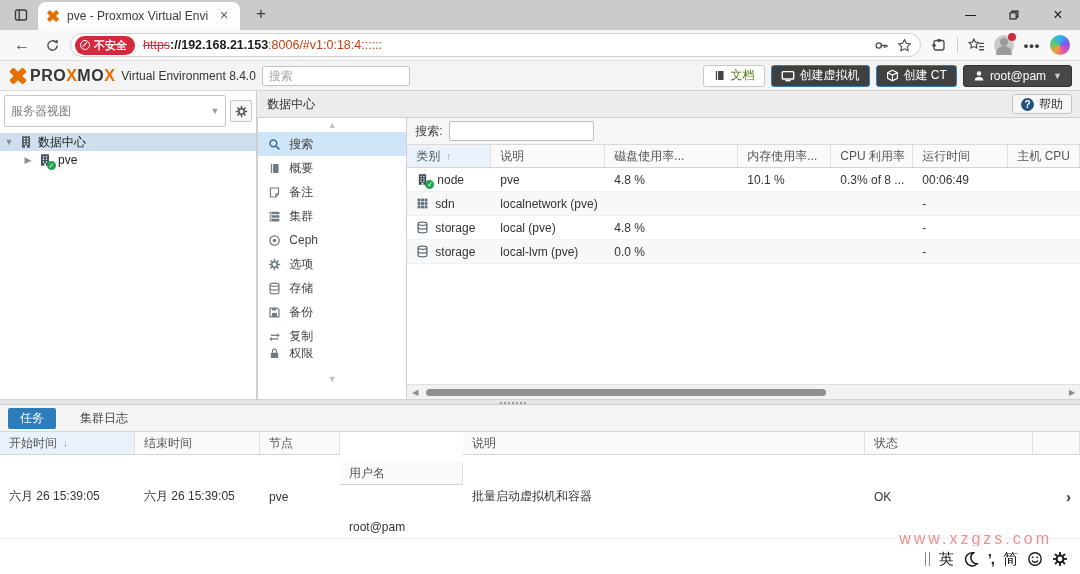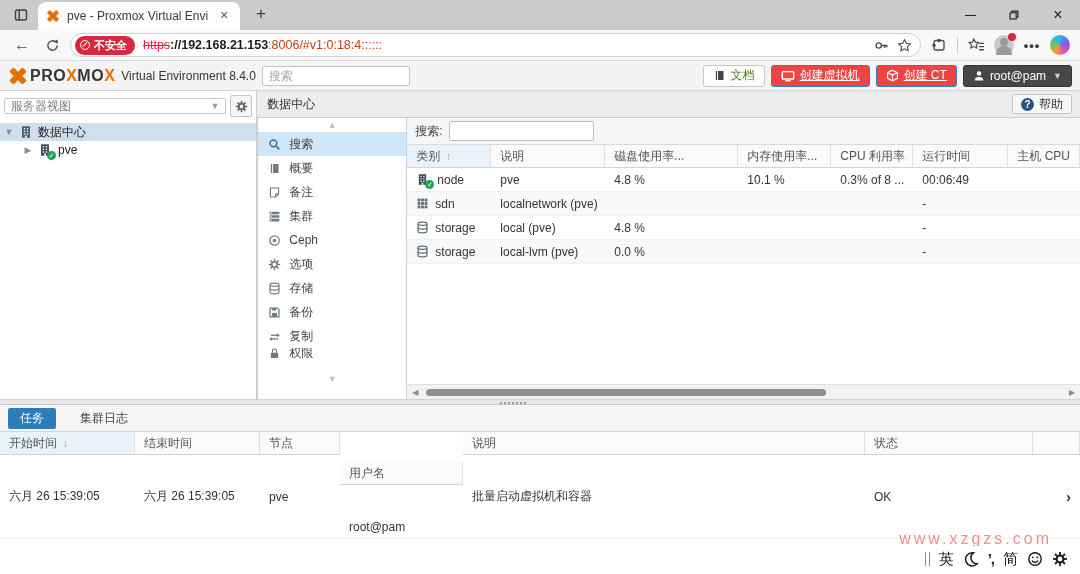--- a/index.html
+++ b/index.html
@@ -45,29 +45,29 @@
   .pveheader { height:30px; background:#f4f4f4; border-bottom:1px solid #d5d5d5; display:flex; align-items:center; padding:0 8px; gap:6px; flex:0 0 auto; }
   .brand { display:flex; align-items:center; gap:2px; }
   .brand-word { font-size:16px; font-weight:bold; letter-spacing:0.5px; color:#363636; }
   .brand-x { color:#e66f00; }
   .brand-sub { font-size:12px; color:#333; margin-left:4px; }
   .hdr-search { width:148px; height:20px; border:1px solid #c3c3c3; border-radius:2px; font-size:12px; padding:0 6px; color:#333; background:#fff; font-family:inherit; }
   .hdr-search::placeholder { color:#a8a8a8; }
   .hdr-right { margin-left:auto; display:flex; align-items:center; gap:6px; }
   .hbtn { display:flex; align-items:center; gap:5px; height:22px; padding:0 9px; border-radius:3px; font-size:12px; border:1px solid transparent; }
   .hbtn-light { background:#fff; border-color:#c8c8c8; color:#4d7c0f; }
-  .hbtn-blue { background:#ef4444; border-color:#2f7fba; color:#fff;text-decoration:underline; }
+  .hbtn-blue { background:#404040; border-color:#2f7fba; color:#fff; }
   .hbtn-dark { background:#474747; border-color:#333; color:#fff; }
   .caret-down { font-size:9px; margin-left:2px; color:#cfcfcf; }
 
   
   .main { height:308px; display:flex; background:#ececec; flex:0 0 auto; }
   .sidebar { width:262px; background:#fff; border-right:1px solid #cfcfcf; display:flex; flex-direction:column; }
   .viewrow { display:flex; align-items:center; gap:4px; padding:4px 4px; }
-  .viewcombo { flex:1; height:16px; border:1px solid #c6c6c6; border-radius:2px; background:#fff; display:flex; align-items:center; padding:0 6px; color:#7d7d7d; }
+  .viewcombo { flex:1; height:32px; border:1px solid #c6c6c6; border-radius:2px; background:#fff; display:flex; align-items:center; padding:0 6px; color:#7d7d7d; }
   .viewcombo .vc-caret { margin-left:auto; color:#9a9a9a; font-size:9px; }
   .gearbtn { width:22px; height:22px; border:1px solid #c6c6c6; border-radius:2px; background:#f6f6f6; display:flex; align-items:center; justify-content:center; color:#555; }
   .tree { flex:1; overflow:hidden; padding-top:2px; }
   .tree-row { height:18px; display:flex; align-items:center; gap:5px; padding:0 4px; color:#222; }
   .tree-row.selected { background:#cfdfee; }
   .tree-caret { width:10px; text-align:center; color:#8d8d8d; font-size:9px; }
   .tree-ind { width:14px; }
   .nodebadge { position:relative; width:15px; height:15px; }
   .nodebadge .chk { position:absolute; right:-3px; bottom:-2px; width:9px; height:9px; background:#21a353; border-radius:50%; color:#fff; font-size:7px; line-height:9px; text-align:center; font-weight:bold; }
 

